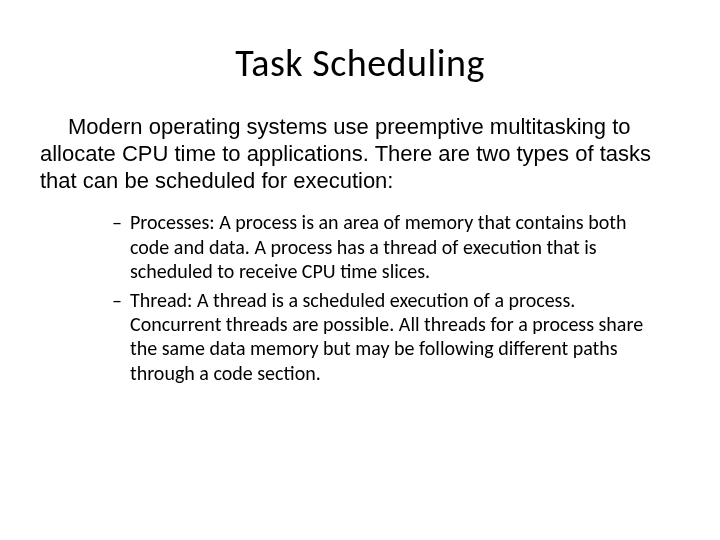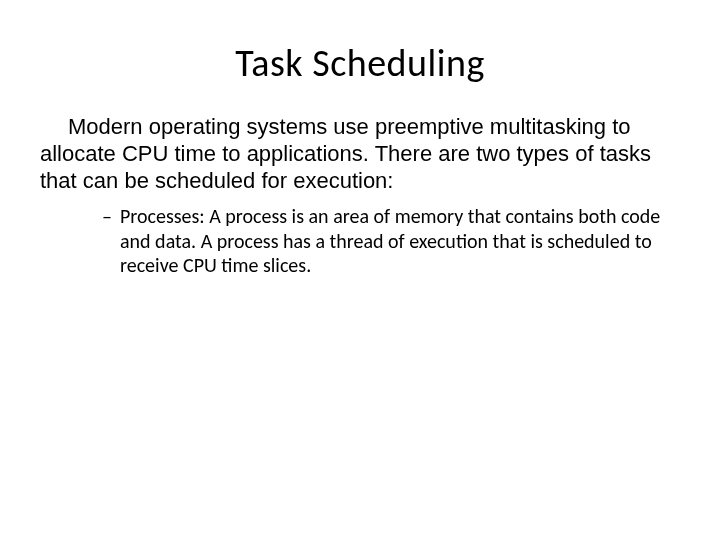--- a/index.html
+++ b/index.html
@@ -31,21 +31,21 @@
     margin: 0 0 10px 0;
     padding-left: 0;
     text-indent: 0;
   }
   .intro-wrap {
     padding-left: 28px;
     text-indent: -28px;
   }
   .bullets {
     list-style: none;
-    margin: 6px;
+    margin: 16px;
     padding: 0 0 0 56px;
   }
   .bullets li {
     font-family: Calibri, "Segoe UI", Arial, sans-serif;
     font-size: 20px;
     line-height: 1.22;
     margin-bottom: 4px;
     position: relative;
     padding-left: 18px;
   }
@@ -59,14 +59,15 @@
 </head>
 <body>
 
 <div class="slide">
   <h1 class="title">Task Scheduling</h1>
   <p class="intro">
     <span class="intro-wrap">Modern operating systems use preemptive multitasking to allocate CPU time to applications. There are two types of tasks that can be scheduled for execution:</span>
   </p>
   <ul class="bullets">
     <li>Processes: A process is an area of memory that contains both code and data. A process has a thread of execution that is scheduled to receive CPU time slices.</li>
+    <li>Thread: A thread is a scheduled execution of a process. Concurrent threads are possible. All threads for a process share the same data memory but may be following different paths through a code section.</li>
   </ul>
 </div>
 
 </body></html>

